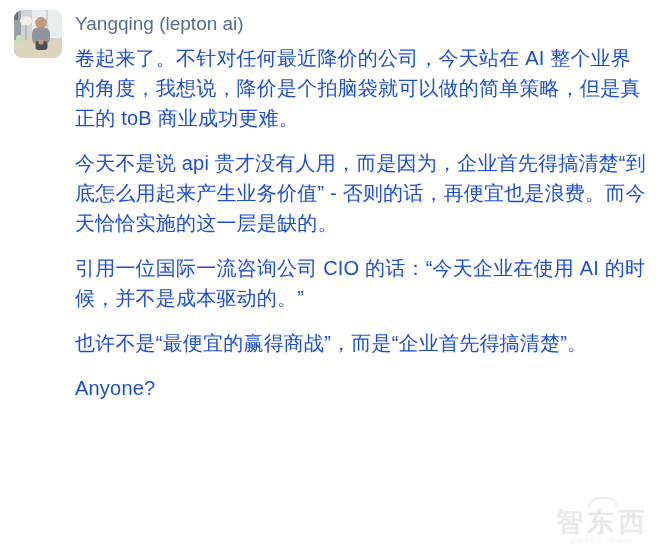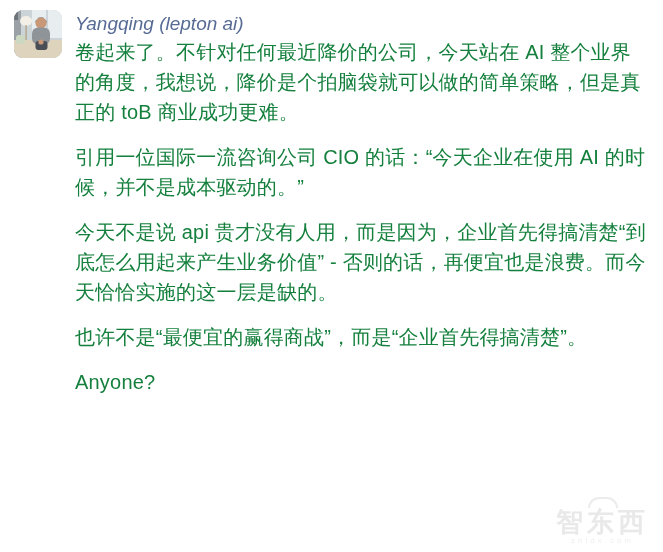--- a/index.html
+++ b/index.html
@@ -30,29 +30,28 @@
   .content {
     position: absolute;
     left: 75px;
     top: 12px;
     width: 576px;
   }
   .username {
     color: #576b95;
     font-size: 19px;
     line-height: 24px;
-    margin-bottom: 1px;
+    margin-bottom: 7px;
     cursor: pointer;
-    font-style: italic;
   }
   .body-text .msg-paragraph {
     margin: 0 0 15px 0;
     font-size: 20px;
     line-height: 30px;
-    color: #15803d;
+    color: #1d4ed8;
     letter-spacing: 0.2px;
     word-break: break-word;
   }
   .body-text .msg-paragraph:last-child { margin-bottom: 12px; }
   .watermark {
     position: absolute;
     right: 14px;
     bottom: 6px;
     text-align: center;
     user-select: none;
@@ -102,22 +101,22 @@
       <rect x="18" y="17.5" width="18" height="17" rx="6" fill="#8f9499"></rect>
       <rect x="21.5" y="31" width="12" height="9" rx="3" fill="#4a4e55"></rect>
       <circle cx="27" cy="32" r="2.6" fill="#c89878"></circle>
     </svg>
   </div>
 
   <div class="content">
     <div class="username">Yangqing (lepton ai)</div>
     <div class="body-text">
         <p class="msg-paragraph">卷起来了。不针对任何最近降价的公司，今天站在 AI 整个业界的角度，我想说，降价是个拍脑袋就可以做的简单策略，但是真正的 toB 商业成功更难。</p>
+        <p class="msg-paragraph">今天不是说 api 贵才没有人用，而是因为，企业首先得搞清楚“到底怎么用起来产生业务价值” - 否则的话，再便宜也是浪费。而今天恰恰实施的这一层是缺的。</p>
         <p class="msg-paragraph">引用一位国际一流咨询公司 CIO 的话：“今天企业在使用 AI 的时候，并不是成本驱动的。”</p>
-        <p class="msg-paragraph">今天不是说 api 贵才没有人用，而是因为，企业首先得搞清楚“到底怎么用起来产生业务价值” - 否则的话，再便宜也是浪费。而今天恰恰实施的这一层是缺的。</p>
         <p class="msg-paragraph">也许不是“最便宜的赢得商战”，而是“企业首先得搞清楚”。</p>
         <p class="msg-paragraph">Anyone?</p>
       </div>
   </div>
 
   <div class="watermark">
     <div class="watermark-arc"></div>
     <div class="watermark-logo">智东西</div>
     <div class="watermark-site">zhidx.com</div>
   </div>

